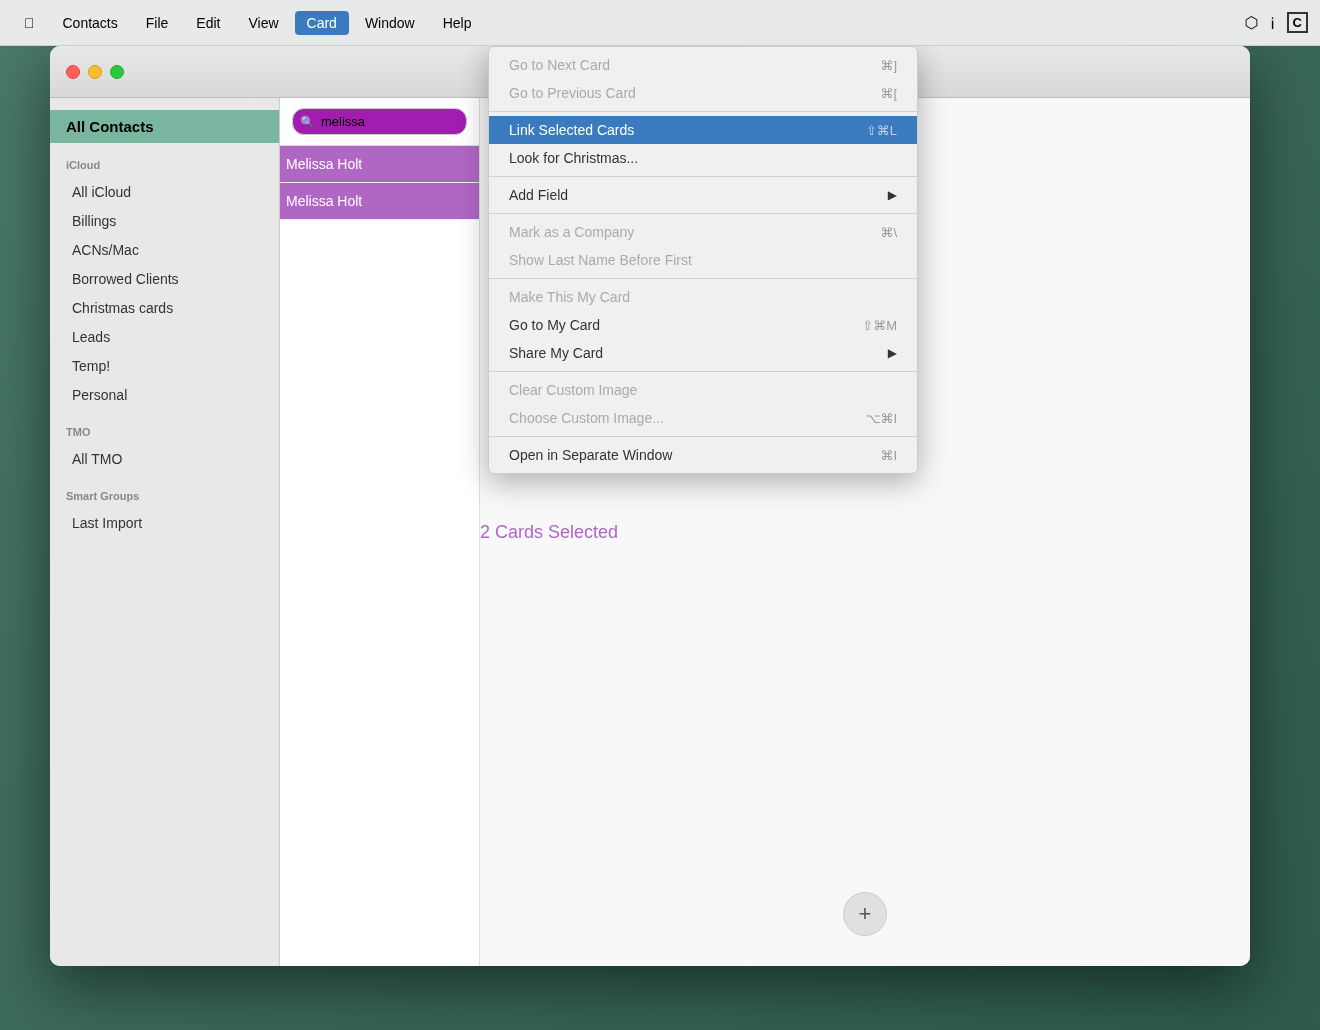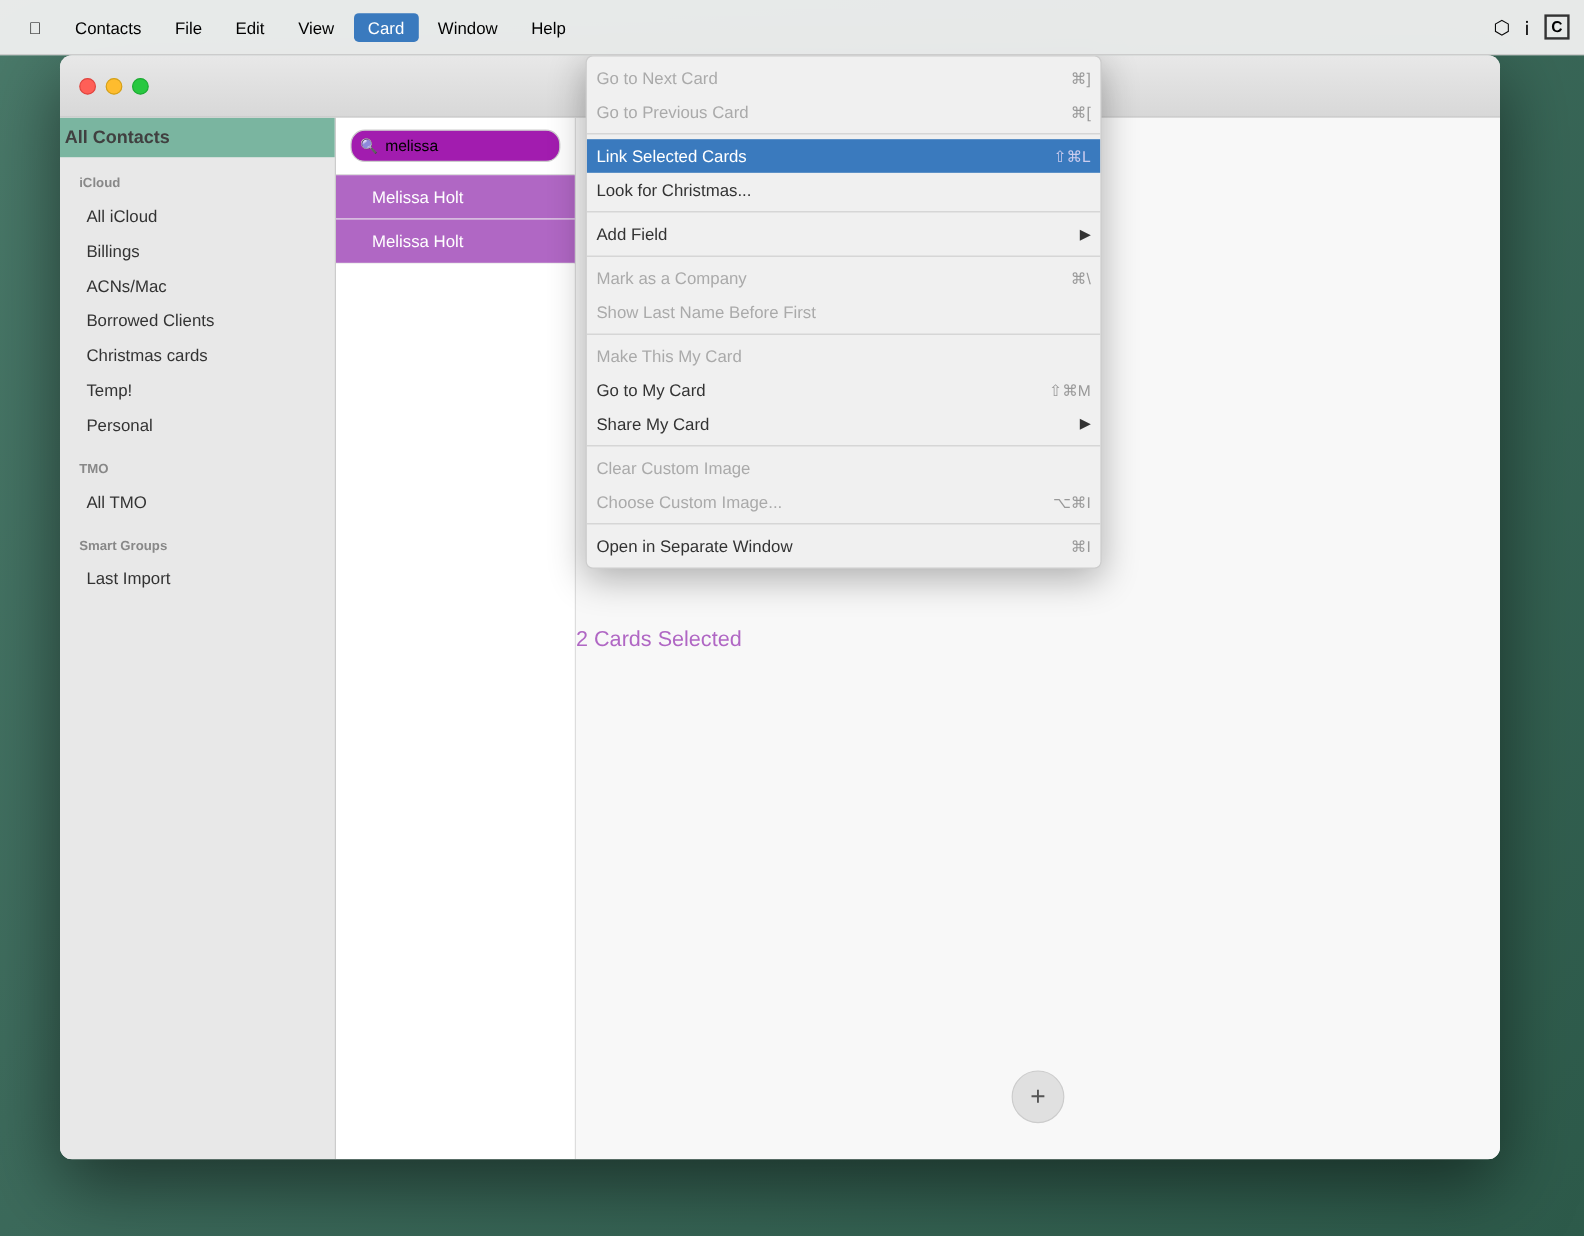--- a/index.html
+++ b/index.html
@@ -130,26 +130,27 @@
     .sidebar-item {
       padding: 6px 16px;
       font-size: 14px;
       color: #333;
       cursor: pointer;
       border-radius: 6px;
       margin: 1px 6px;
     }
 
     .sidebar-all-contacts {
-      padding: 8px 4px;
+      padding: 8px 16px;
       font-size: 15px;
       font-weight: 600;
-      color: #404040;
+      color: #000000;
       background: #7ab5a0;
       cursor: pointer;
+      margin-top: 12px;
     }
 
     
     .contact-list {
       width: 200px;
       background: #fff;
       border-right: 1px solid #ddd;
       flex-shrink: 0;
       display: flex;
       flex-direction: column;
@@ -177,21 +178,21 @@
     .search-icon-inner {
       position: absolute;
       left: 8px;
       top: 50%;
       transform: translateY(-50%);
       color: #999;
       font-size: 12px;
     }
 
     .contact-item {
-      padding: 10px 30px;
+      padding: 10px 6px;
       font-size: 14px;
       cursor: pointer;
       border-bottom: 1px solid #f0f0f0;
     }
 
     .contact-item.selected {
       background: #b067c4;
       color: #fff;
     }
 
@@ -254,21 +255,21 @@
     .menu-section {
       padding: 4px 0;
       border-bottom: 1px solid #d0d0d0;
     }
 
     .menu-section:last-child {
       border-bottom: none;
     }
 
     .dropdown-item {
-      padding: 6px 8px;
+      padding: 6px 20px;
       font-size: 14px;
       display: flex;
       align-items: center;
       justify-content: space-between;
       cursor: pointer;
       color: #333;
     }
 
     .dropdown-item.disabled {
       color: #aaa;
@@ -329,20 +330,21 @@
 
     <div class="sidebar">
       <div class="sidebar-all-contacts">All Contacts</div>
 
       <div class="sidebar-section-header">iCloud</div>
       <div class="sidebar-item">All iCloud</div>
       <div class="sidebar-item">Billings</div>
       <div class="sidebar-item">ACNs/Mac</div>
       <div class="sidebar-item">Borrowed Clients</div>
       <div class="sidebar-item">Christmas cards</div>
+      <div class="sidebar-item">Leads</div>
       <div class="sidebar-item">Temp!</div>
       <div class="sidebar-item">Personal</div>
 
       <div class="sidebar-section-header">TMO</div>
       <div class="sidebar-item">All TMO</div>
 
       <div class="sidebar-section-header">Smart Groups</div>
       <div class="sidebar-item">Last Import</div>
     </div>
 

